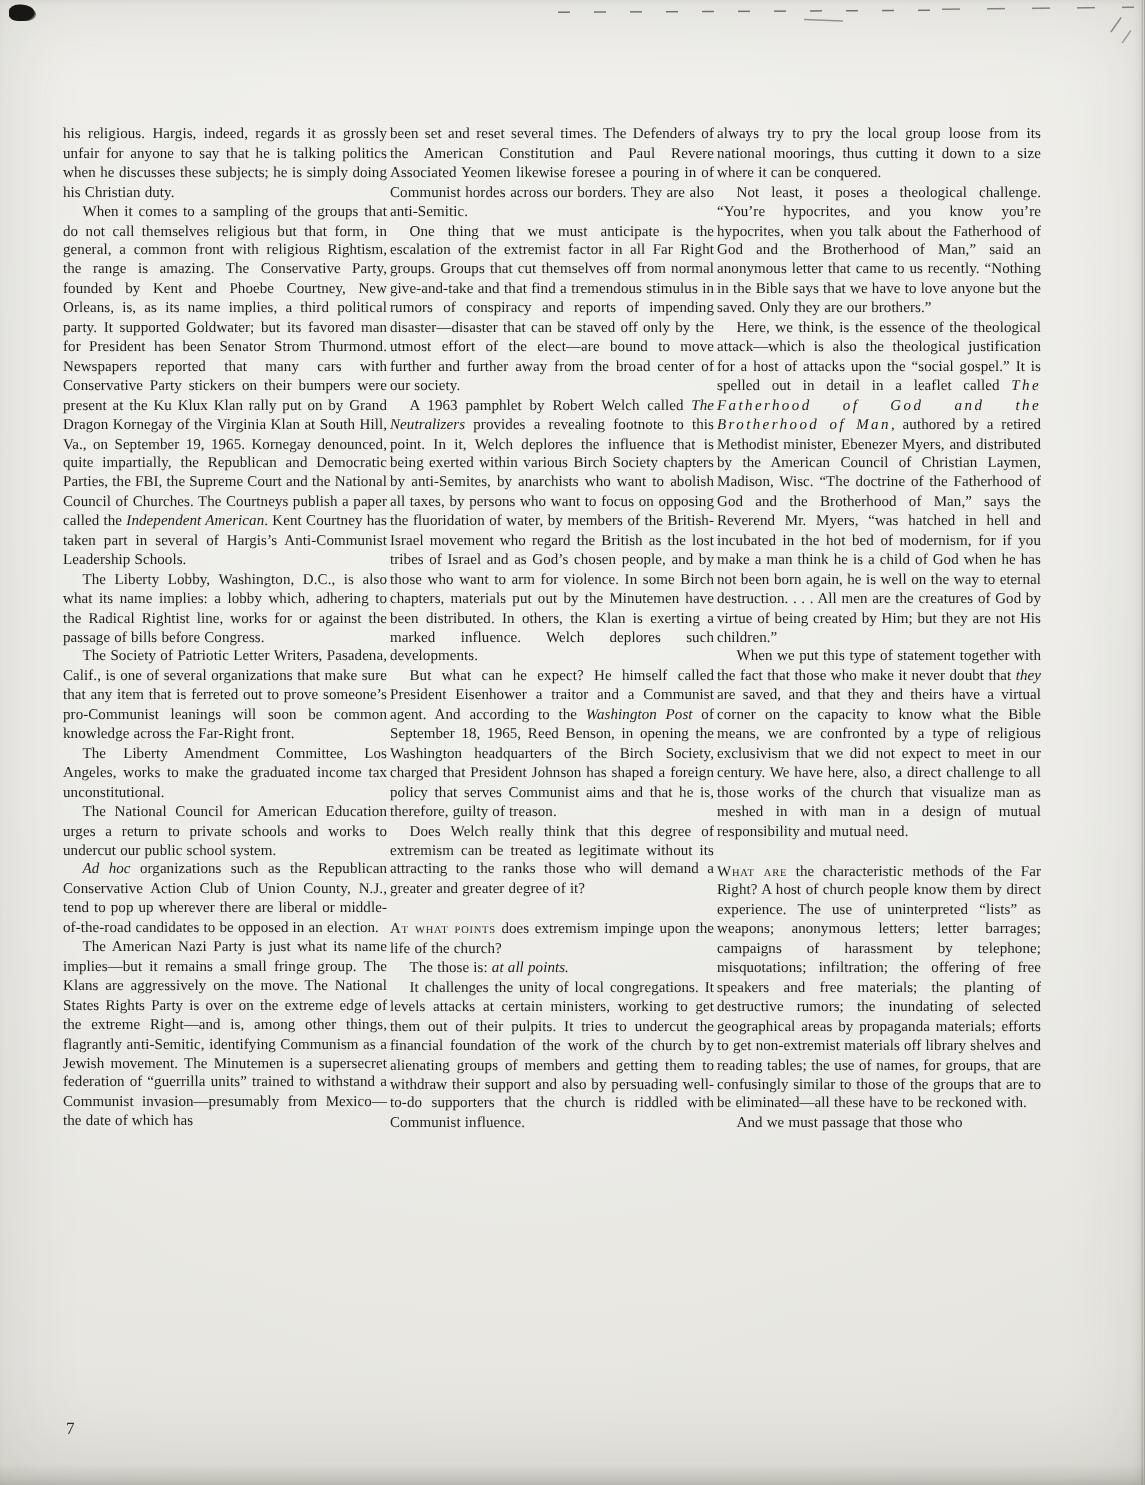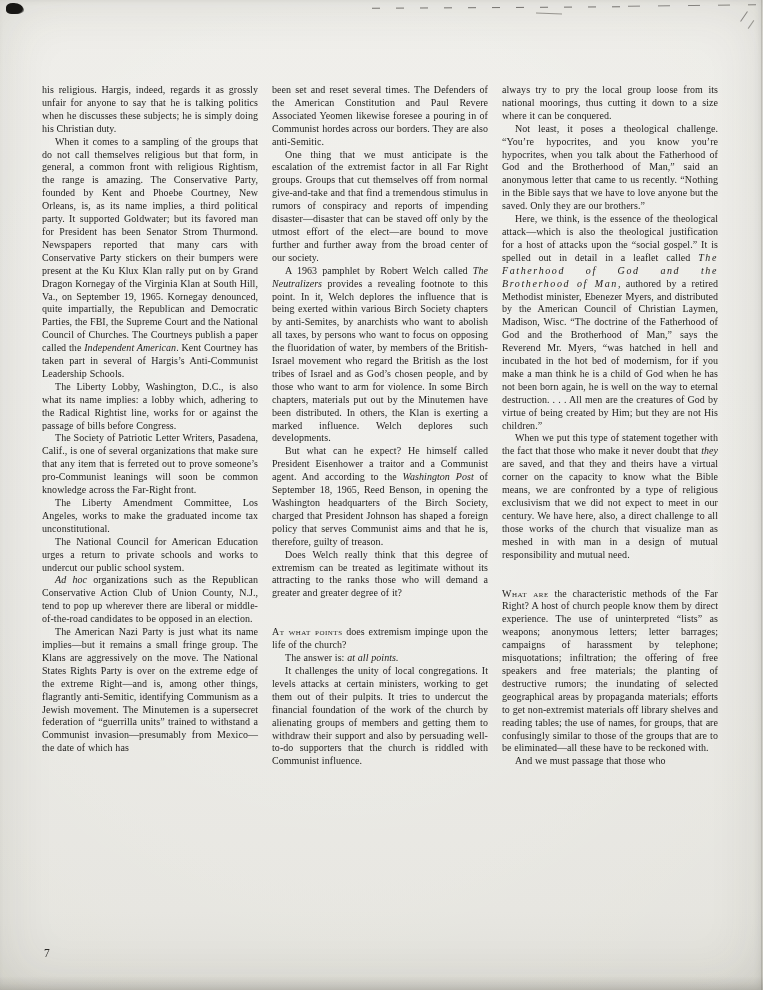--- a/index.html
+++ b/index.html
@@ -12,35 +12,35 @@
       radial-gradient(ellipse 140% 120% at 45% 40%, rgba(255,255,255,0.35), rgba(0,0,0,0) 70%),
       linear-gradient(180deg, #ecebe6 0%, #e9e8e3 55%, #e4e3dd 92%, #dddcd5 100%);
     overflow:hidden;
     font-family:"Liberation Serif", serif;
     color:#1e1d1b;
     box-shadow: inset 0 0 55px rgba(60,55,45,0.12), inset -3px 0 6px rgba(60,55,45,0.10);
   }
   .columns {
     position:absolute; left:42px; top:84px;
     width:682px; height:884px;
-    display:flex; gap:14px;
+    display:flex; gap:2px;
     overflow:hidden;
   }
   .column {
     width:216px; flex:0 0 216px;
     text-align:justify;
     font-size:10px;
     line-height:12.9px;
     letter-spacing:0.05px;
     word-spacing:0.2px;
     hyphens:auto;
   }
   .column p { margin:0; }
   .column p.indent { text-indent:13px;font-family:Liberation Serif, serif; }
-  .column p.space-before { margin-top:26px; }
+  .column p.space-before { margin-top:14px; }
   .italic { font-style:italic; }
   .smallcaps { font-variant:small-caps; letter-spacing:0.5px; }
   .spaced-italic { font-style:italic; letter-spacing:1.6px; }
   .page-number {
     position:absolute; left:44px; top:947px;
     font-size:11.5px; color:#2a2926;
   }
   
   .ink-blob {
     position:absolute; left:6px; top:3px; width:17px; height:11px;
@@ -104,21 +104,21 @@
         <p class="indent"><span class="italic">Ad hoc</span><span> organizations such as the Republican Conservative Action Club of Union County, N.J., tend to pop up wherever there are liberal or middle-of-the-road candidates to be opposed in an election.</span></p>
         <p class="indent"><span>The American Nazi Party is just what its name implies—but it remains a small fringe group. The Klans are aggressively on the move. The National States Rights Party is over on the extreme edge of the extreme Right—and is, among other things, flagrantly anti-Semitic, identifying Communism as a Jewish movement. The Minutemen is a supersecret federation of “guerrilla units” trained to withstand a Communist invasion—presumably from Mexico—the date of which has</span></p>
       </div>
     <div class="column">
         <p class=""><span>been set and reset several times. The Defenders of the American Constitution and Paul Revere Associated Yeomen likewise foresee a pouring in of Communist hordes across our borders. They are also anti-Semitic.</span></p>
         <p class="indent"><span>One thing that we must anticipate is the escalation of the extremist factor in all Far Right groups. Groups that cut themselves off from normal give-and-take and that find a tremendous stimulus in rumors of conspiracy and reports of impending disaster—disaster that can be staved off only by the utmost effort of the elect—are bound to move further and further away from the broad center of our society.</span></p>
         <p class="indent"><span>A 1963 pamphlet by Robert Welch called </span><span class="italic">The Neutralizers</span><span> provides a revealing footnote to this point. In it, Welch deplores the influence that is being exerted within various Birch Society chapters by anti-Semites, by anarchists who want to abolish all taxes, by persons who want to focus on opposing the fluoridation of water, by members of the British-Israel movement who regard the British as the lost tribes of Israel and as God’s chosen people, and by those who want to arm for violence. In some Birch chapters, materials put out by the Minutemen have been distributed. In others, the Klan is exerting a marked influence. Welch deplores such developments.</span></p>
         <p class="indent"><span>But what can he expect? He himself called President Eisenhower a traitor and a Communist agent. And according to the </span><span class="italic">Washington Post</span><span> of September 18, 1965, Reed Benson, in opening the Washington headquarters of the Birch Society, charged that President Johnson has shaped a foreign policy that serves Communist aims and that he is, therefore, guilty of treason.</span></p>
         <p class="indent"><span>Does Welch really think that this degree of extremism can be treated as legitimate without its attracting to the ranks those who will demand a greater and greater degree of it?</span></p>
         <p class="space-before"><span class="smallcaps">At what points</span><span> does extremism impinge upon the life of the church?</span></p>
-        <p class="indent"><span>The answer is: </span><span class="italic">at all points.</span></p>
+        <p class="indent"><span>The those is: </span><span class="italic">at all points.</span></p>
         <p class="indent"><span>It challenges the unity of local congregations. It levels attacks at certain ministers, working to get them out of their pulpits. It tries to undercut the financial foundation of the work of the church by alienating groups of members and getting them to withdraw their support and also by persuading well-to-do supporters that the church is riddled with Communist influence.</span></p>
       </div>
     <div class="column">
         <p class=""><span>always try to pry the local group loose from its national moorings, thus cutting it down to a size where it can be conquered.</span></p>
         <p class="indent"><span>Not least, it poses a theological challenge. “You’re hypocrites, and you know you’re hypocrites, when you talk about the Fatherhood of God and the Brotherhood of Man,” said an anonymous letter that came to us recently. “Nothing in the Bible says that we have to love anyone but the saved. Only they are our brothers.”</span></p>
         <p class="indent"><span>Here, we think, is the essence of the theological attack—which is also the theological justification for a host of attacks upon the “social gospel.” It is spelled out in detail in a leaflet called </span><span class="spaced-italic">The Fatherhood of God and the Brotherhood of Man</span><span>, authored by a retired Methodist minister, Ebenezer Myers, and distributed by the American Council of Christian Laymen, Madison, Wisc. “The doctrine of the Fatherhood of God and the Brotherhood of Man,” says the Reverend Mr. Myers, “was hatched in hell and incubated in the hot bed of modernism, for if you make a man think he is a child of God when he has not been born again, he is well on the way to eternal destruction. . . . All men are the creatures of God by virtue of being created by Him; but they are not His children.”</span></p>
         <p class="indent"><span>When we put this type of statement together with the fact that those who make it never doubt that </span><span class="italic">they</span><span> are saved, and that they and theirs have a virtual corner on the capacity to know what the Bible means, we are confronted by a type of religious exclusivism that we did not expect to meet in our century. We have here, also, a direct challenge to all those works of the church that visualize man as meshed in with man in a design of mutual responsibility and mutual need.</span></p>
         <p class="space-before"><span class="smallcaps">What are</span><span> the characteristic methods of the Far Right? A host of church people know them by direct experience. The use of uninterpreted “lists” as weapons; anonymous letters; letter barrages; campaigns of harassment by telephone; misquotations; infiltration; the offering of free speakers and free materials; the planting of destructive rumors; the inundating of selected geographical areas by propaganda materials; efforts to get non-extremist materials off library shelves and reading tables; the use of names, for groups, that are confusingly similar to those of the groups that are to be eliminated—all these have to be reckoned with.</span></p>
         <p class="indent"><span>And we must passage that those who</span></p>
       </div>

